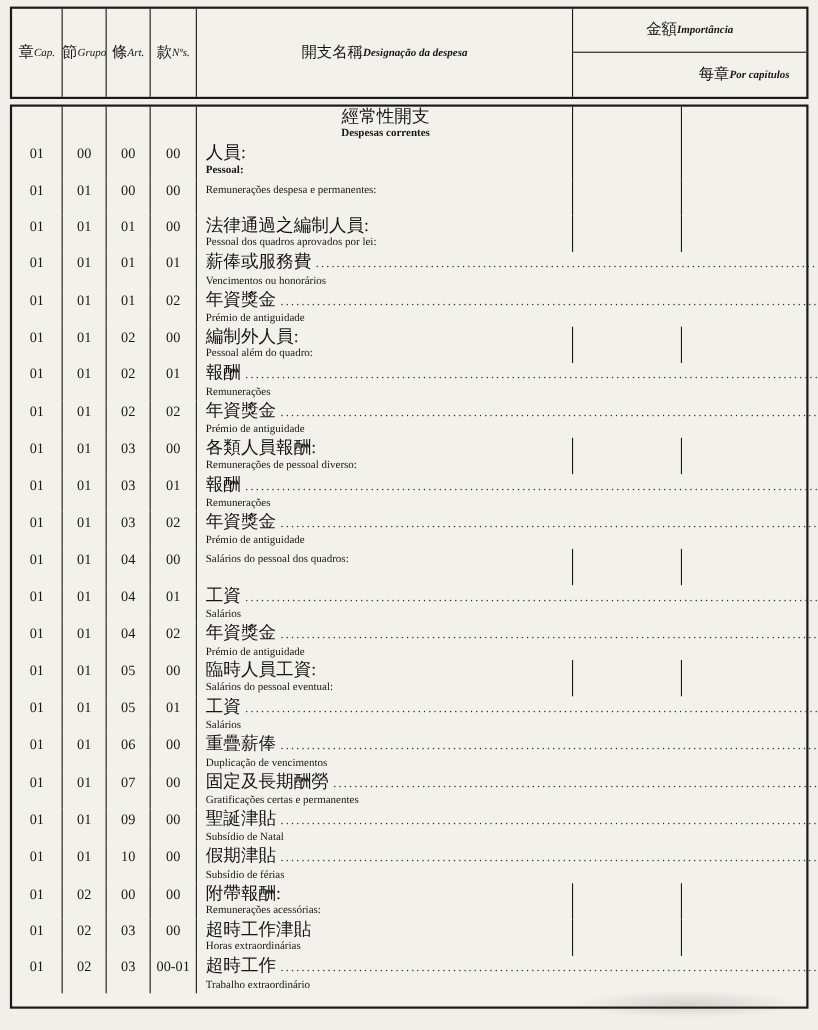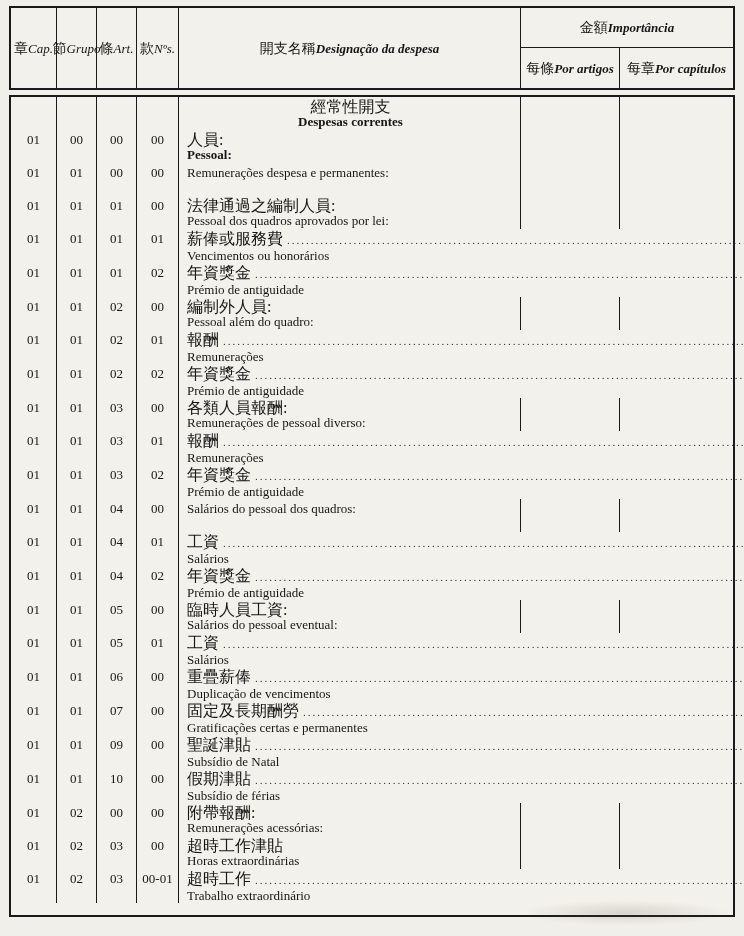--- a/index.html
+++ b/index.html
@@ -30,21 +30,21 @@
   }
   .hc-cap   { grid-column: 1; grid-row: 1 / 3; }
   .hc-grupo { grid-column: 2; grid-row: 1 / 3; }
   .hc-art   { grid-column: 3; grid-row: 1 / 3; }
   .hc-ns    { grid-column: 4; grid-row: 1 / 3; }
   .hc-desig { grid-column: 5; grid-row: 1 / 3; }
   .hc-amt   { grid-column: 6 / 8; grid-row: 1; border-right: none; border-bottom: 1px solid #1a1a1a; }
   .hc-artigos   { grid-column: 6; grid-row: 2; }
   .hc-capitulos { grid-column: 7; grid-row: 2; border-right: none; }
   .h-zh { font-size: 14px; }
-  .h-pt { font-size: 13px; font-style: italic; }
+  .h-pt { font-size: 10px; font-style: italic; }
   .h-pt.bold { font-weight: bold; }
 
   
   .body-box {
     margin-top: 5px;
     border: 2px solid #1a1a1a;
     background: #f3f1eb;
     min-height: 812px;
     padding-bottom: 12px;
   }
@@ -68,21 +68,21 @@
     text-align: center;
   }
   .leader {
     flex: 1; overflow: hidden; white-space: nowrap;
     margin-left: 4px; color: #2d2d2d;
     font-size: 11px; letter-spacing: 2px;
   }
   .leader::after {
     content: "........................................................................................................................";
   }
-  .pt-line { font-size: 13px; line-height: 15px; }
+  .pt-line { font-size: 10px; line-height: 15px; }
   .amount-cell {
     text-align: right;
     padding: 2px 6px 0 2px;
     font-size: 13px; line-height: 15px;
     white-space: nowrap;
   }
   .cap-capitulos { border-right: none; }
   .centered .zh-line { justify-content: center; }
   .centered .pt-line { text-align: center; font-weight: bold; }
   .bold-pt .pt-line { font-weight: bold; }
@@ -116,24 +116,20 @@
       <div class="h-zh">款</div>
       <div class="h-pt">Nºs.</div>
     </div>
     <div class="hcell hc-desig">
       <div class="h-zh">開支名稱</div>
       <div class="h-pt bold">Designação da despesa</div>
     </div>
     <div class="hcell hc-amt">
       <div class="h-zh">金額</div>
       <div class="h-pt bold">Importância</div>
-    </div>
-    <div class="hcell hc-artigos">
-      <div class="h-zh">每條</div>
-      <div class="h-pt bold">Por artigos</div>
     </div>
     <div class="hcell hc-capitulos">
       <div class="h-zh">每章</div>
       <div class="h-pt bold">Por capítulos</div>
     </div>
   </div>
 
   <div class="body-box">
   <div class="row centered bold-pt no-dots">
     <div class="cell code-cell"><span></span></div>

